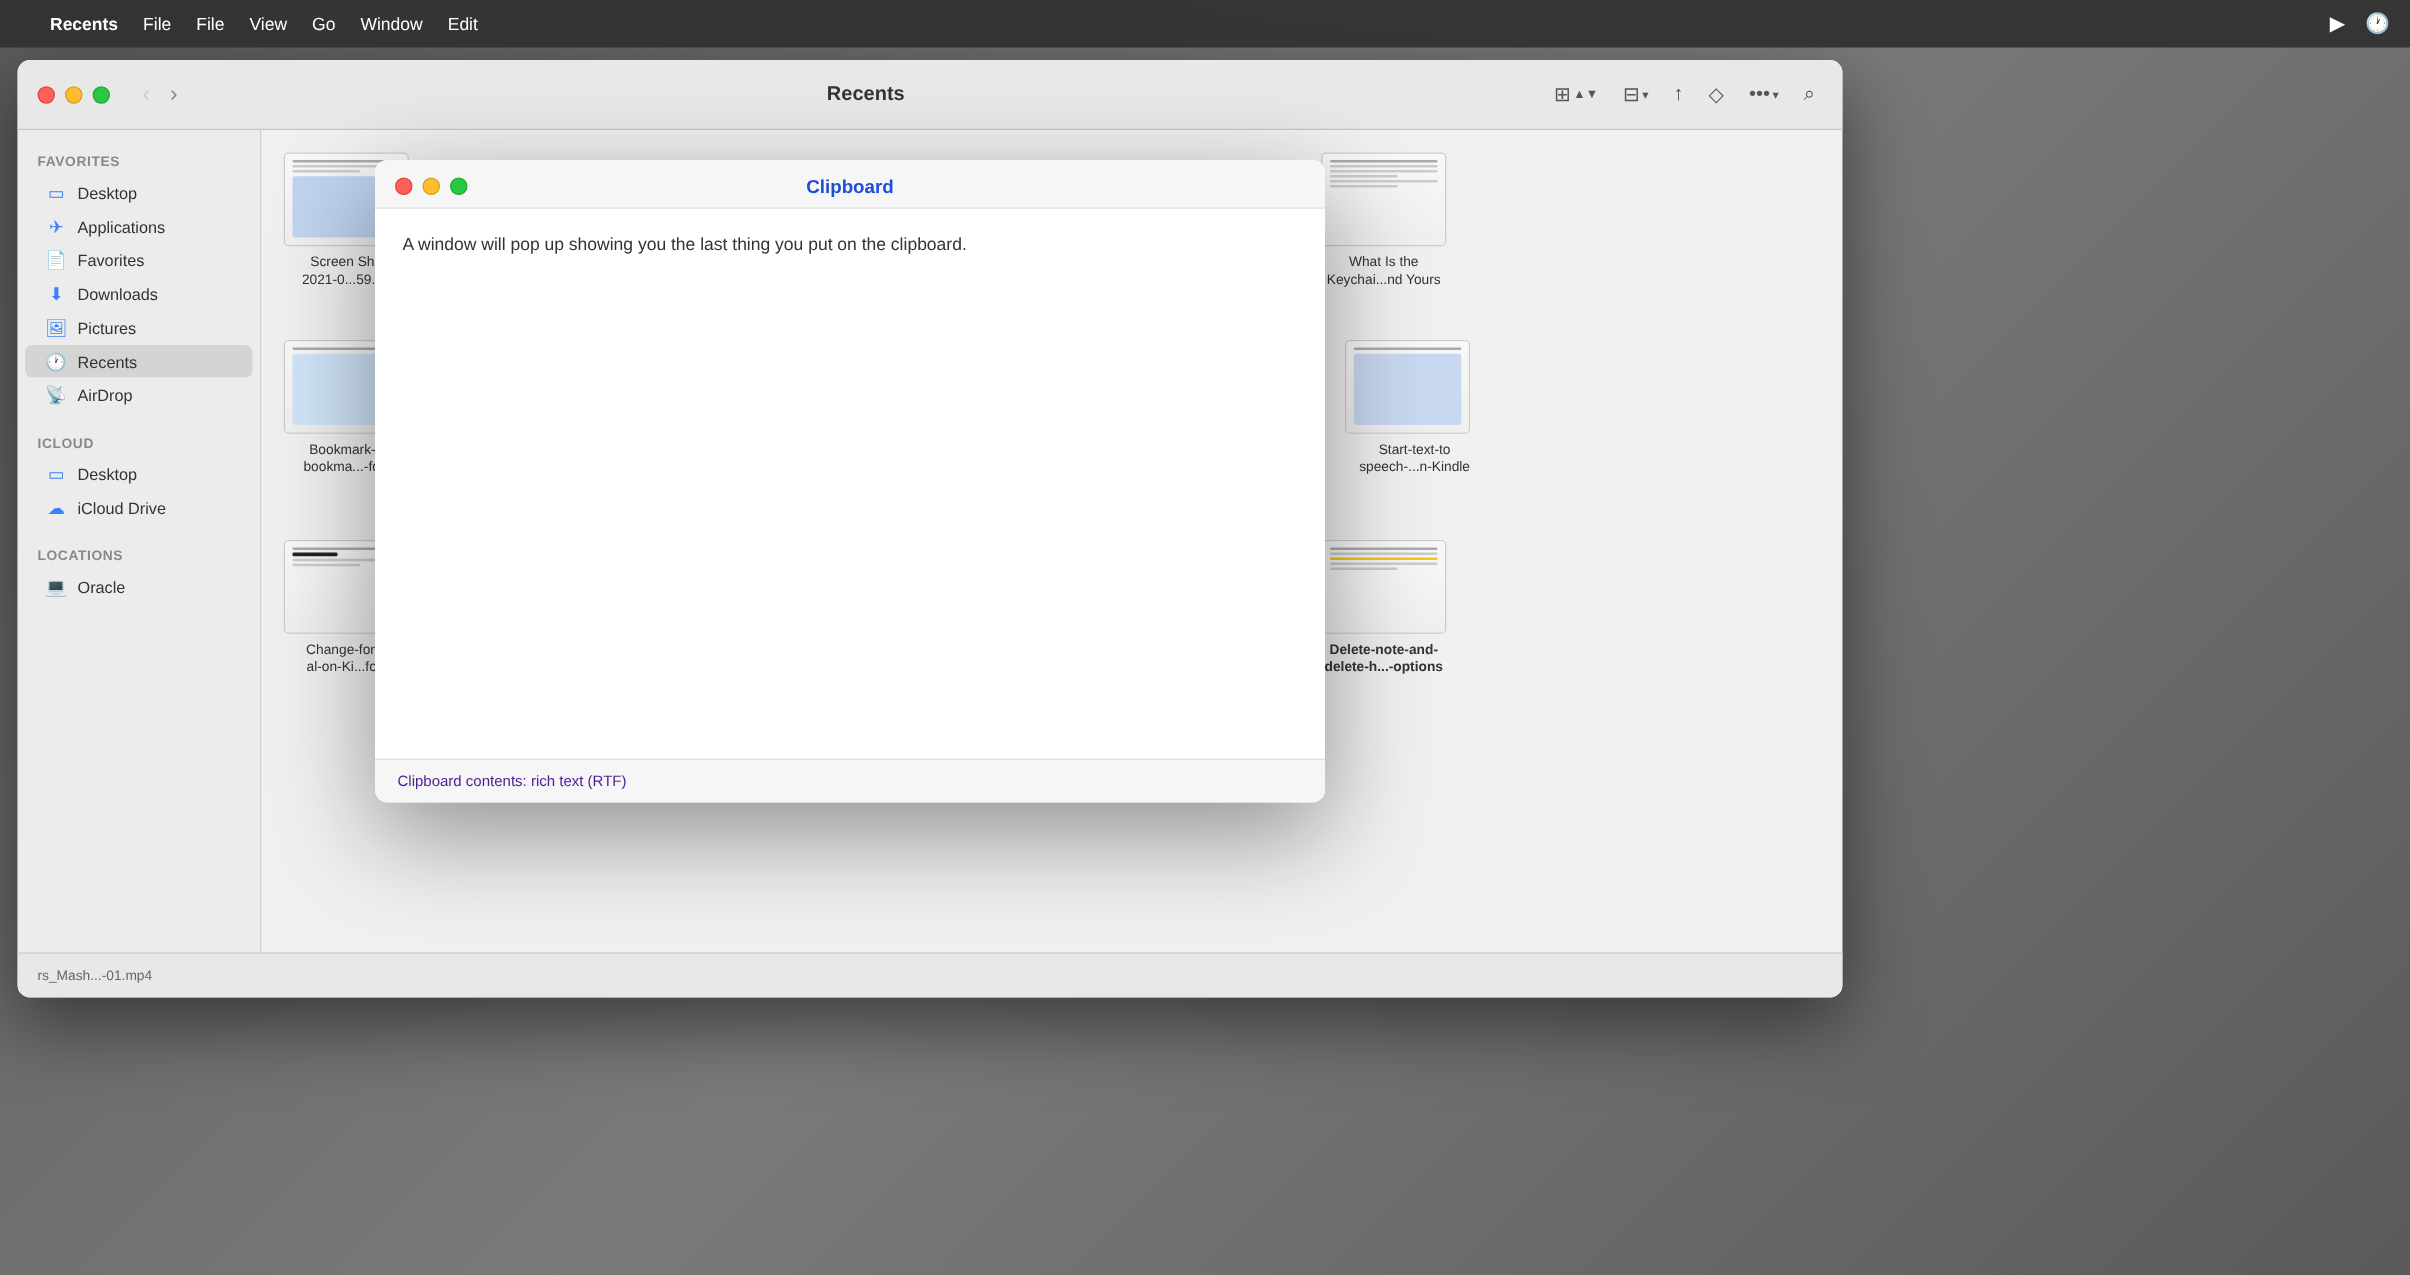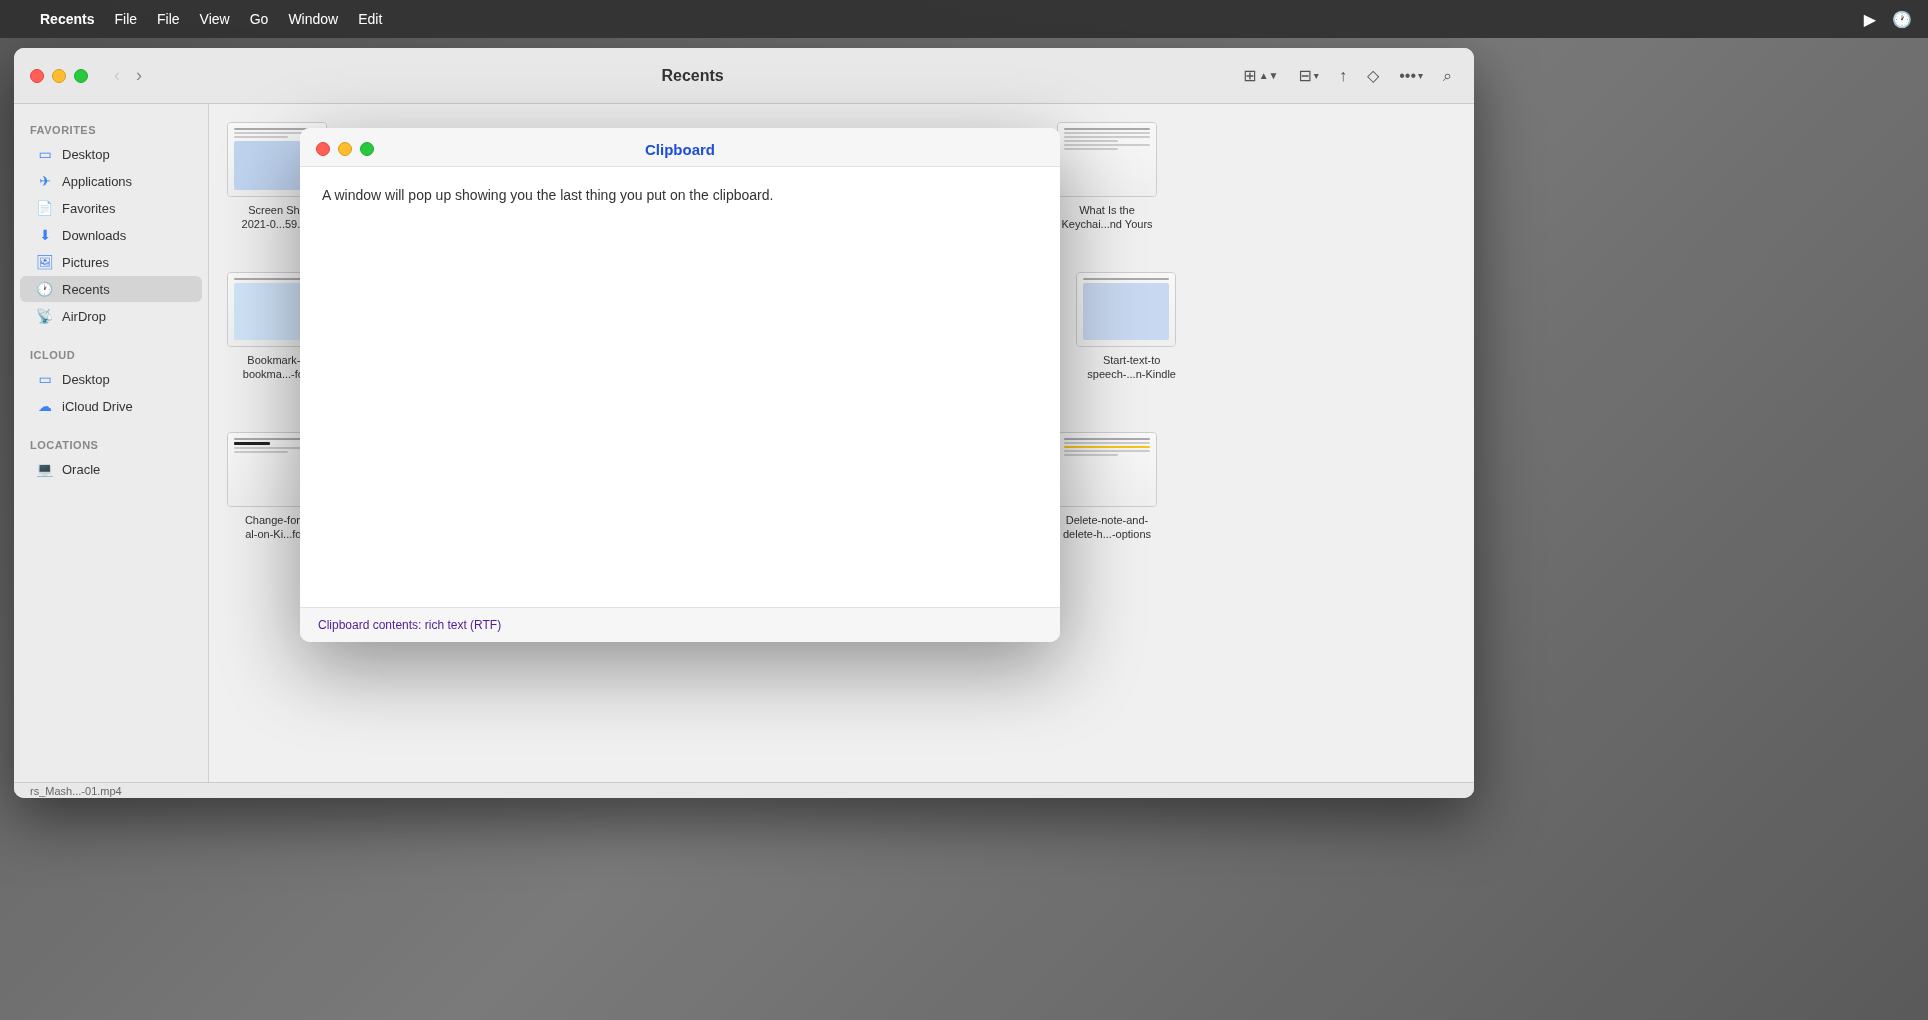--- a/index.html
+++ b/index.html
@@ -239,21 +239,21 @@
       font-size: 11px;
       color: #333;
       text-align: center;
       max-width: 120px;
       word-break: break-word;
       line-height: 1.3;
     }
 
     
     .finder-statusbar {
-      height: 16px;
+      height: 36px;
       background: #e8e8e8;
       border-top: 1px solid #ccc;
       display: flex;
       align-items: center;
       padding: 0 16px;
       font-size: 11px;
       color: #666;
     }
 
     
@@ -468,21 +468,21 @@
           <div class="file-thumbnail-inner">
             <div class="thumb-line dark"></div>
             <div class="thumb-line" style="height:3px;background:#222;width:40%;"></div>
             <div class="thumb-line"></div>
             <div class="thumb-line short"></div>
           </div>
         </div>
         <div class="file-name">Change-font-<br>al-on-Ki...for-</div>
       </div>
 
-      <div class="file-item" style="margin: 0px; position: absolute; left: 840px; top: 320px;">
+      <div class="file-item" style="margin: 0px; position: absolute; left: 840px; top: 320px; font-weight: bold;">
         <div class="file-thumbnail">
           <div class="file-thumbnail-inner">
             <div class="thumb-line dark"></div>
             <div class="thumb-line"></div>
             <div class="thumb-line highlight"></div>
             <div class="thumb-line"></div>
             <div class="thumb-line short"></div>
           </div>
         </div>
         <div class="file-name">Delete-note-and-<br>delete-h...-options</div>

